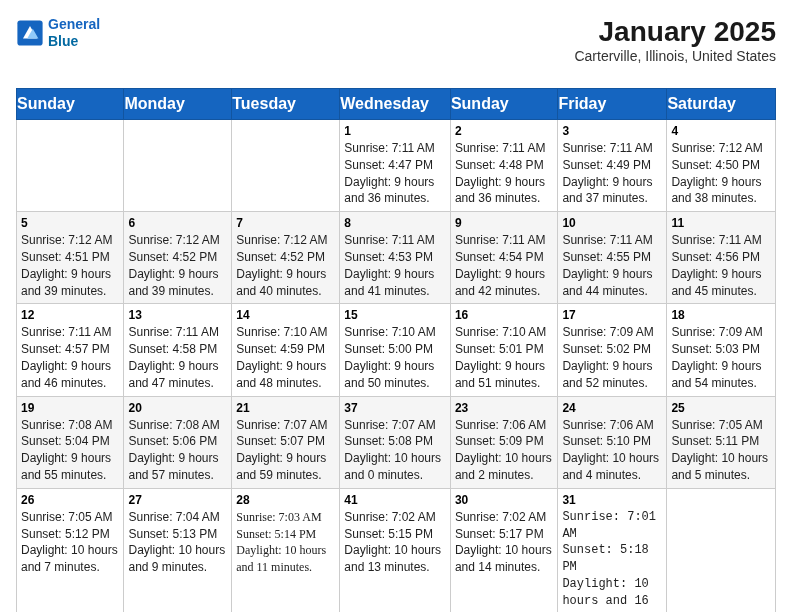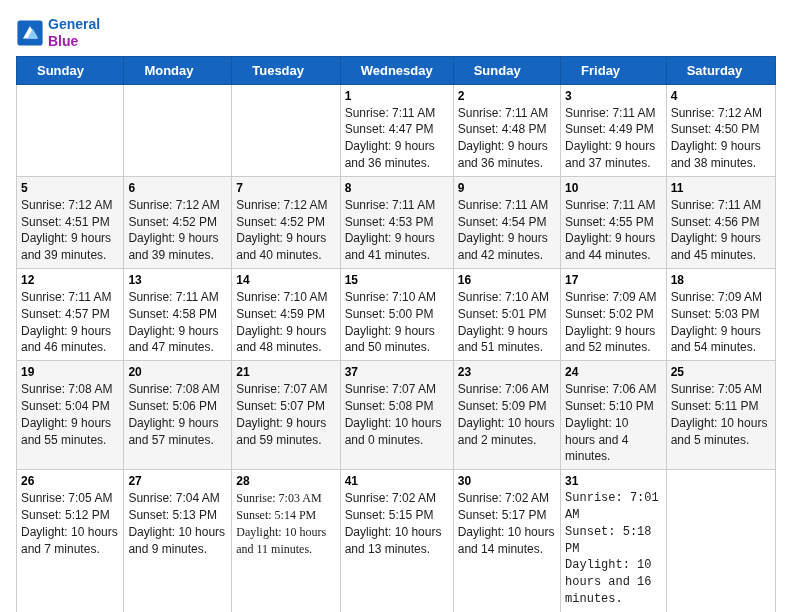--- a/index.html
+++ b/index.html
@@ -7,21 +7,21 @@
       font-family: Arial, sans-serif;
       background: #fff;
       width: 792px;
       min-height: 612px;
       padding: 16px;
     }
     .header {
       display: flex;
       justify-content: space-between;
       align-items: flex-start;
-      margin-bottom: 6px;
+      margin-bottom: 24px;
     }
     .logo {
       display: flex;
       align-items: center;
       gap: 4px;
     }
     .logo-text {
       font-size: 14px;
       font-weight: bold;
       color: #1a1a1a;
@@ -44,23 +44,23 @@
       color: #333;
     }
     table {
       width: 100%;
       border-collapse: collapse;
       font-size: 10.5px;
     }
     thead tr th {
       background-color: #1565c0;
       color: #fff;
-      padding: 6px 20px;
+      padding: 6px 0;
       text-align: left;
-      font-size: 13px;
+      font-size: 16px;
       border: 1px solid #1255a0;
     }
     tbody tr td {
       border: 1px solid #ccc;
       vertical-align: top;
       padding: 4px 4px;
       min-height: 80px;
       height: 80px;
       width: 113px;
     }
@@ -84,22 +84,26 @@
 
 <div class="header">
   <div class="logo">
     <svg class="logo-icon" viewBox="0 0 40 40">
       <rect x="2" y="2" width="36" height="36" rx="4" fill="#1565c0"></rect>
       <polygon points="10,28 20,10 30,28" fill="white"></polygon>
       <polygon points="22,28 30,14 38,28" fill="#90caf9" transform="translate(-6,0)"></polygon>
     </svg>
     <div class="logo-text">
       <div><span>General</span></div>
-      <div><span style="color:#a21caf">Blue</span></div>
+      <div><span style="color:#0369a1">Blue</span></div>
     </div>
+  </div>
+  <div class="title-block">
+    <h1>January 2025</h1>
+    <h2>Carterville, Illinois, United States</h2>
   </div>
 </div>
 
 <table>
   <thead>
     <tr>
     <th>Sunday</th>
         <th>Monday</th>
         <th>Tuesday</th>
         <th>Wednesday</th>

